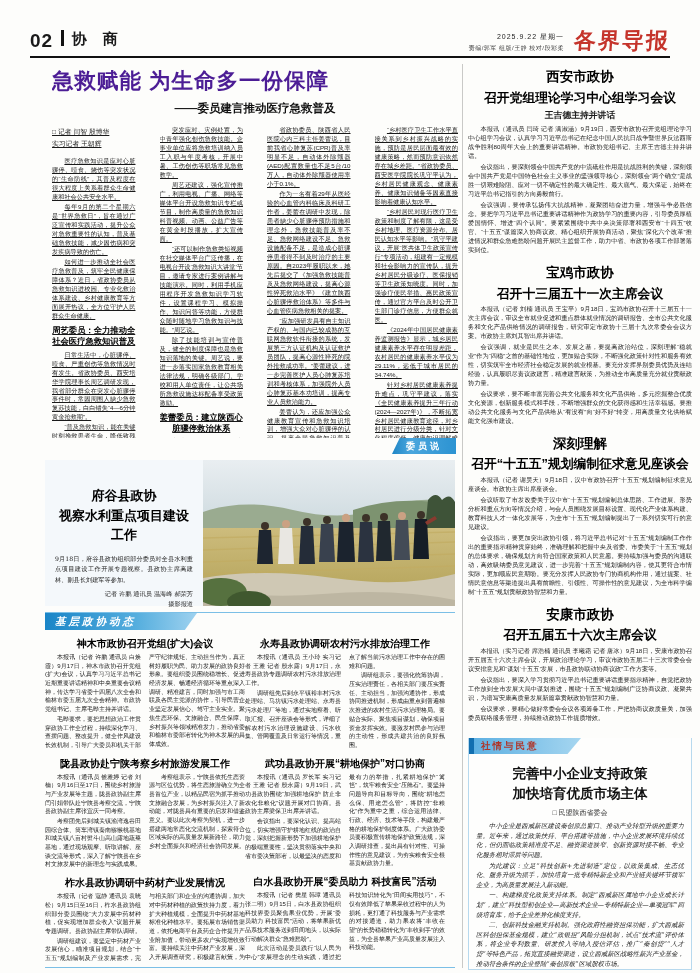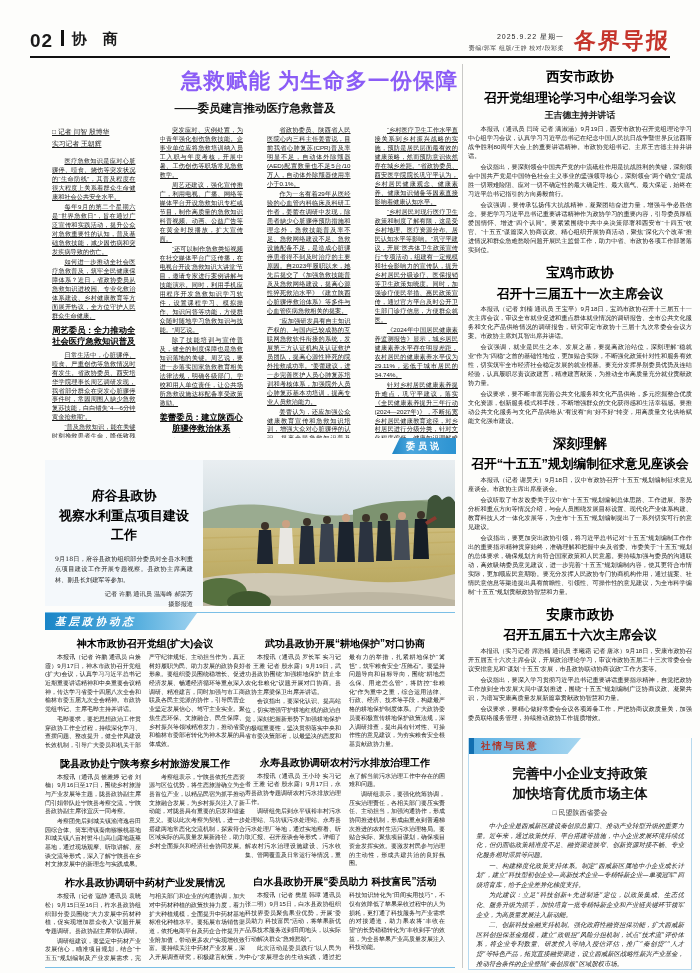--- a/index.html
+++ b/index.html
@@ -12,21 +12,21 @@
   .section-name{font-size:15px;font-weight:bold;letter-spacing:6px;}
   .hdr-right{position:absolute;right:30px;top:26px;display:flex;align-items:flex-end;gap:10px;}
   .hdr-meta{text-align:right;padding-bottom:3px;}
   .hdr-date{font-size:7px;color:#222;letter-spacing:1px;}
   .hdr-credits{font-size:6px;color:#444;margin-top:2px;letter-spacing:.5px;}
   .masthead{font-family:"DejaVu Serif","Liberation Serif",serif;font-weight:bold;
             font-size:22px;color:#c5342b;letter-spacing:2px;transform:skewX(-4deg);}
   .hdr-rule{position:absolute;left:30px;right:30px;top:56px;height:2px;background:#111;}
   
   .lead{position:absolute;left:52px;top:64px;width:406px;height:392px;overflow:hidden;}
-  .lead h1{margin:2px 0 0;text-align:right;font-size:21.5px;letter-spacing:1px;color:#8b5cf6;}
+  .lead h1{margin:2px 0 0;text-align:left;font-size:21.5px;letter-spacing:1px;color:#4c1d95;}
   .lead h2{margin:6px 0 10px;text-align:center;font-size:11.5px;font-weight:bold;color:#111;}
   .lead-cols{display:flex;gap:24px;height:312px;overflow:hidden;text-decoration:underline;}
   .lcol{width:95.5px;overflow:hidden;}
   .byline{font-size:6.8px;line-height:1.8;margin-bottom:7px;color:#222;}
   .lcol p{margin:0 0 1px;font-size:6.2px;line-height:1.45;text-align:justify;text-indent:2em;}
   .lcol h3{margin:4px 0 3px;font-size:8.3px;line-height:1.35;text-align:center;color:#000;}
   .tag{display:inline-block;color:#fff;font-weight:bold;text-align:center;}
   .weiyuan{position:absolute;right:2px;bottom:2px;width:64px;height:16px;line-height:16px;
            font-size:9px;letter-spacing:3px;
            background:linear-gradient(90deg,#1f86c6,#4aa6dd 30%,#2c93d2);
@@ -199,22 +199,22 @@
 
     <section class="shengqing">
       <div class="sq-banner">社情与民意</div>
       <div class="sq-title">
         <div>完善中小企业支持政策</div>
         <div>加快培育优质市场主体</div>
       </div>
       <div class="sq-byline">□ 民盟陕西省委会</div>
       <div class="sq-body">
           <p>中小企业是西咸新区建设秦创原总窗口、推动产业转型升级的重要力量。近年来，通过政策扶持、平台搭建等措施，中小企业发展环境持续优化，但仍面临政策精准度不足、融资渠道狭窄、创新资源对接不畅、专业化服务相对滞后等问题。</p>
+          <p>为此建议：立足“科技创新+先进制造”定位，以政策集成、生态优化、服务升级为抓手，加快培育一批专精特新企业和产业链关键环节领军企业，为高质量发展注入新动能。</p>
           <p>一、构建梯度化政策支持体系。制定“西咸新区属地中小企业成长计划”，建立“科技型初创企业—高新技术企业—专精特新企业—单项冠军”四级培育库，给予企业差异化梯度支持。</p>
-          <p>为此建议：立足“科技创新+先进制造”定位，以政策集成、生态优化、服务升级为抓手，加快培育一批专精特新企业和产业链关键环节领军企业，为高质量发展注入新动能。</p>
           <p>二、创新科技金融支持机制。强化政府性融资担保功能，扩大西咸新区科创担保基金规模，建立“政银担”风险分担机制，试点“技术流”评价体系，将企业专利数量、研发投入等纳入授信评估，推广“秦创贷”“人才贷”等特色产品，拓宽直接融资渠道，设立西咸新区战略性新兴产业基金，推动符合条件的企业登陆“秦创原板”区域股权市场。</p>
         </div>
     </section>
   </aside>
 
   <section class="photo-block">
     <div class="pb-left">
       <div class="pb-title">
         <div>府谷县政协</div>
         <div>视察水利重点项目建设工作</div>
@@ -300,35 +300,35 @@
         <article class="gr-art">
           <h3>柞水县政协调研中药材产业发展情况</h3>
           <div class="gr-body">
               <p>本报讯（记者 寇静 通讯员 袁晓松）9月15日至16日，柞水县政协组织部分委员围绕“大力发展中药材种植，促实现增加群众收入”议题开展专题调研。县政协副主席带队调研。</p>
               <p>调研组建议，要坚定中药材产业发展信心，瞄准项目规划，结合“十五五”规划编制及产业发展需求，完善中药材基地基础设施建设。要加强与相关部门和企业的沟通协调，加大对中药材种植的政策扶持力度，着力扩大种植规模，全面提升中药材基地标准化种植水平。要拓展市场销售渠道，依托电商平台及药企合作提升产业附加值，带动更多农户实现增收致富。要持续关注中药材产业发展，深入开展调查研究，积极建言献策，为县委、县政府科学决策提供参考依据。</p>
             </div>
         </article>
       </div>
       <div class="gr-col">
         <article class="gr-art">
-          <h3>武功县政协开展“耕地保护”对口协商</h3>
-          <div class="gr-body">
-              <p>本报讯（通讯员 罗长军 实习记者 王雅 记者 殷永露）9月19日，武功县政协围绕“加强耕地保护 防止非农化非粮化”议题开展对口协商。县政协主席梁保卫出席并讲话。</p>
-              <p>会议指出，要深化认识、提高站位，切实增强守护耕地红线的政治自觉，深刻把握新形势下加强耕地保护的极端重要性，坚决贯彻落实中央和省市委决策部署，以最坚决的态度和最有力的举措，扎紧耕地保护“篱笆”，筑牢粮食安全“压舱石”。要坚持问题导向和目标导向，围绕“耕地怎么保、用途怎么管”，将防控“非粮化”作为重中之重，综合运用法律、行政、经济、技术等手段，构建最严格的耕地保护制度体系。广大政协委员要积极宣传耕地保护政策法规，深入调研排查，提出具有针对性、可操作性的意见建议，为夯实粮食安全根基贡献政协力量。</p>
-            </div>
-        </article>
-        <article class="gr-art">
           <h3>永寿县政协调研农村污水排放治理工作</h3>
           <div class="gr-body">
               <p>本报讯（通讯员 王小玲 实习记者 王雅 记者 殷永露）9月17日，永寿县政协专题调研农村污水排放治理工作。</p>
               <p>调研组先后到永平镇裕丰村污水处理站、马坊镇污水处理站、永寿县污水处理厂等地，通过实地察看、听取汇报、召开座谈会等形式，详细了解农村污水治理设施建设、污水收集、管网覆盖及日常运行等情况，重点了解当前污水治理工作中存在的困难和问题。</p>
               <p>调研组表示，要强化统筹协调，压实治理责任，各相关部门要压实责任、主动担当，加强沟通协作，形成协同推进机制，形成由重点到普遍梯次推进的农村生活污水治理格局。要贴合实际、聚焦项目谋划，确保项目资金发挥实效。要激发村民参与治理的主动性，形成共建共治的良好氛围。</p>
             </div>
         </article>
         <article class="gr-art">
+          <h3>武功县政协开展“耕地保护”对口协商</h3>
+          <div class="gr-body">
+              <p>本报讯（通讯员 罗长军 实习记者 王雅 记者 殷永露）9月19日，武功县政协围绕“加强耕地保护 防止非农化非粮化”议题开展对口协商。县政协主席梁保卫出席并讲话。</p>
+              <p>会议指出，要深化认识、提高站位，切实增强守护耕地红线的政治自觉，深刻把握新形势下加强耕地保护的极端重要性，坚决贯彻落实中央和省市委决策部署，以最坚决的态度和最有力的举措，扎紧耕地保护“篱笆”，筑牢粮食安全“压舱石”。要坚持问题导向和目标导向，围绕“耕地怎么保、用途怎么管”，将防控“非粮化”作为重中之重，综合运用法律、行政、经济、技术等手段，构建最严格的耕地保护制度体系。广大政协委员要积极宣传耕地保护政策法规，深入调研排查，提出具有针对性、可操作性的意见建议，为夯实粮食安全根基贡献政协力量。</p>
+            </div>
+        </article>
+        <article class="gr-art">
           <h3>白水县政协开展“委员助力  科技富民”活动</h3>
           <div class="gr-body">
               <p>本报讯（记者 樊星 韩璋 通讯员 张二明）9月15日，白水县政协组织科技界委员聚焦果业优势，开展“委员助力 科技富民”活动，将苹果新优品系技术服务送到田间地头，以实际行动解决群众“急难愁盼”。</p>
               <p>此次活动是委员践行“以人民为中心”发展理念的生动实践，通过把科技知识转化为“田间实用技巧”，不仅有效降低了苹果采收过程中的人为损耗，更打通了科技服务与产业需求的对接通道，助力果农将“丰收在望”的长势稳稳转化为“丰收到手”的效益，为全县苹果产业高质量发展注入科技动能。</p>
             </div>
         </article>
       </div>
     </div>
   </section>
 

